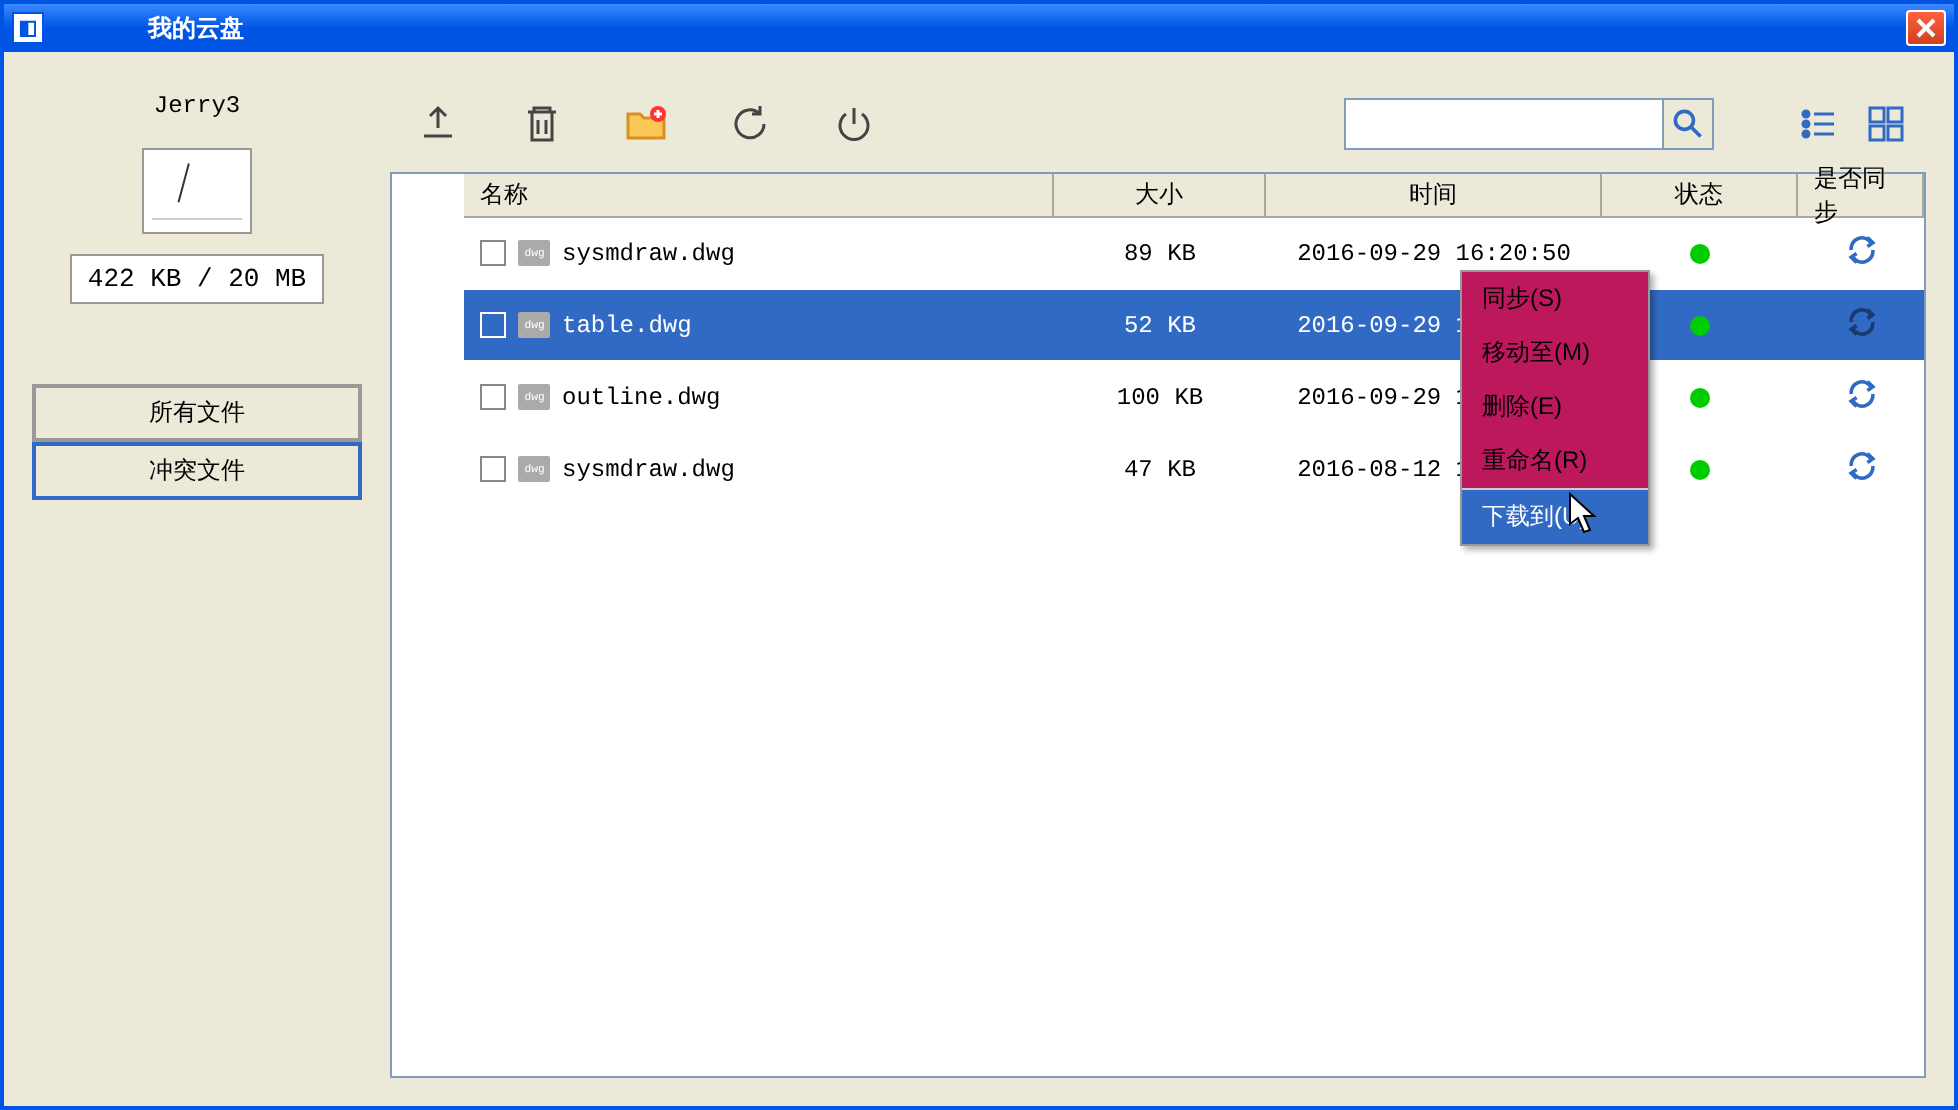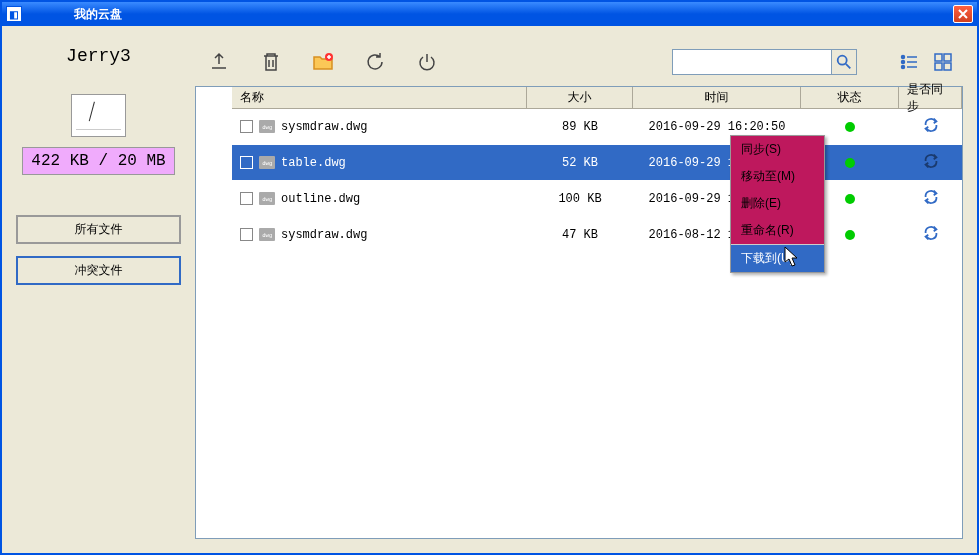--- a/index.html
+++ b/index.html
@@ -9,28 +9,28 @@
     
     .titlebar { height: 24px; background: linear-gradient(to bottom, #3a8bff 0%, #0054e3 50%, #0054e3 100%); display: flex; align-items: center; padding: 0 4px; color: #fff; font-weight: bold; }
     .titlebar-icon { width: 16px; height: 16px; background: #fff; border: 1px solid #0054e3; margin-right: 4px; display: flex; align-items: center; justify-content: center; font-size: 10px; color: #0054e3; }
     .titlebar-title { flex: 1; margin-left: 48px; }
     .titlebar-close { width: 20px; height: 18px; background: linear-gradient(to bottom, #ff6040, #d04020); border: 1px solid #fff; border-radius: 2px; display: flex; align-items: center; justify-content: center; cursor: pointer; }
     .titlebar-close svg { width: 12px; height: 12px; }
     
     .content { flex: 1; display: flex; padding: 20px 14px 14px 14px; gap: 14px; }
     
     .sidebar { width: 165px; display: flex; flex-direction: column; align-items: center; }
-    .username { font-family: "Courier New", monospace; font-size: 18px; margin-bottom: 28px; }
+    .username { font-family: "Courier New", monospace; font-size: 12px; margin-bottom: 14px; }
     .thumbnail { width: 55px; height: 43px; background: #fff; border: 1px solid #999; margin-bottom: 10px; display: flex; align-items: center; justify-content: center; }
     .thumb-content { width: 45px; height: 33px; position: relative; }
     .thumb-content::before { content: ""; position: absolute; bottom: 2px; left: 0; right: 0; height: 1px; background: #ccc; }
     .thumb-content::after { content: ""; position: absolute; top: 5px; left: 15px; width: 20px; height: 20px; border-left: 1px solid #333; transform: rotate(15deg); }
-    .quota { border: 1px solid #999; background: #f0abfc; padding: 4px 8px; font-family: "Courier New", monospace; font-size: 16px; margin-bottom: 40px; }
-    
-    .sidebar-buttons { width: 100%; display: flex; flex-direction: column; gap: 12px; }
+    .quota { border: 1px solid #999; background: #ffffff; padding: 4px 8px; font-family: "Courier New", monospace; font-size: 13px; margin-bottom: 40px; }
+    
+    .sidebar-buttons { width: 100%; display: flex; flex-direction: column; gap: 0; }
     .sidebar-btn { width: 100%; padding: 4px; border: 2px solid #316ac5; background: #ece9d8; font-size: 12px; cursor: pointer; text-align: center; font-family: "SimSun", Arial; }
     .sidebar-btn:first-child { border-color: #999; }
     
     .main { flex: 1; display: flex; flex-direction: column; gap: 8px; }
     
     .toolbar { display: flex; align-items: center; gap: 20px; padding: 0 8px; }
     .tool-btn { width: 32px; height: 32px; display: flex; align-items: center; justify-content: center; cursor: pointer; }
     .tool-btn svg { width: 24px; height: 24px; stroke: #444; stroke-width: 1.5; fill: none; }
     .tool-btn.folder svg { fill: #fbc757; stroke: #d89020; }
     .tool-spacer { flex: 1; }

